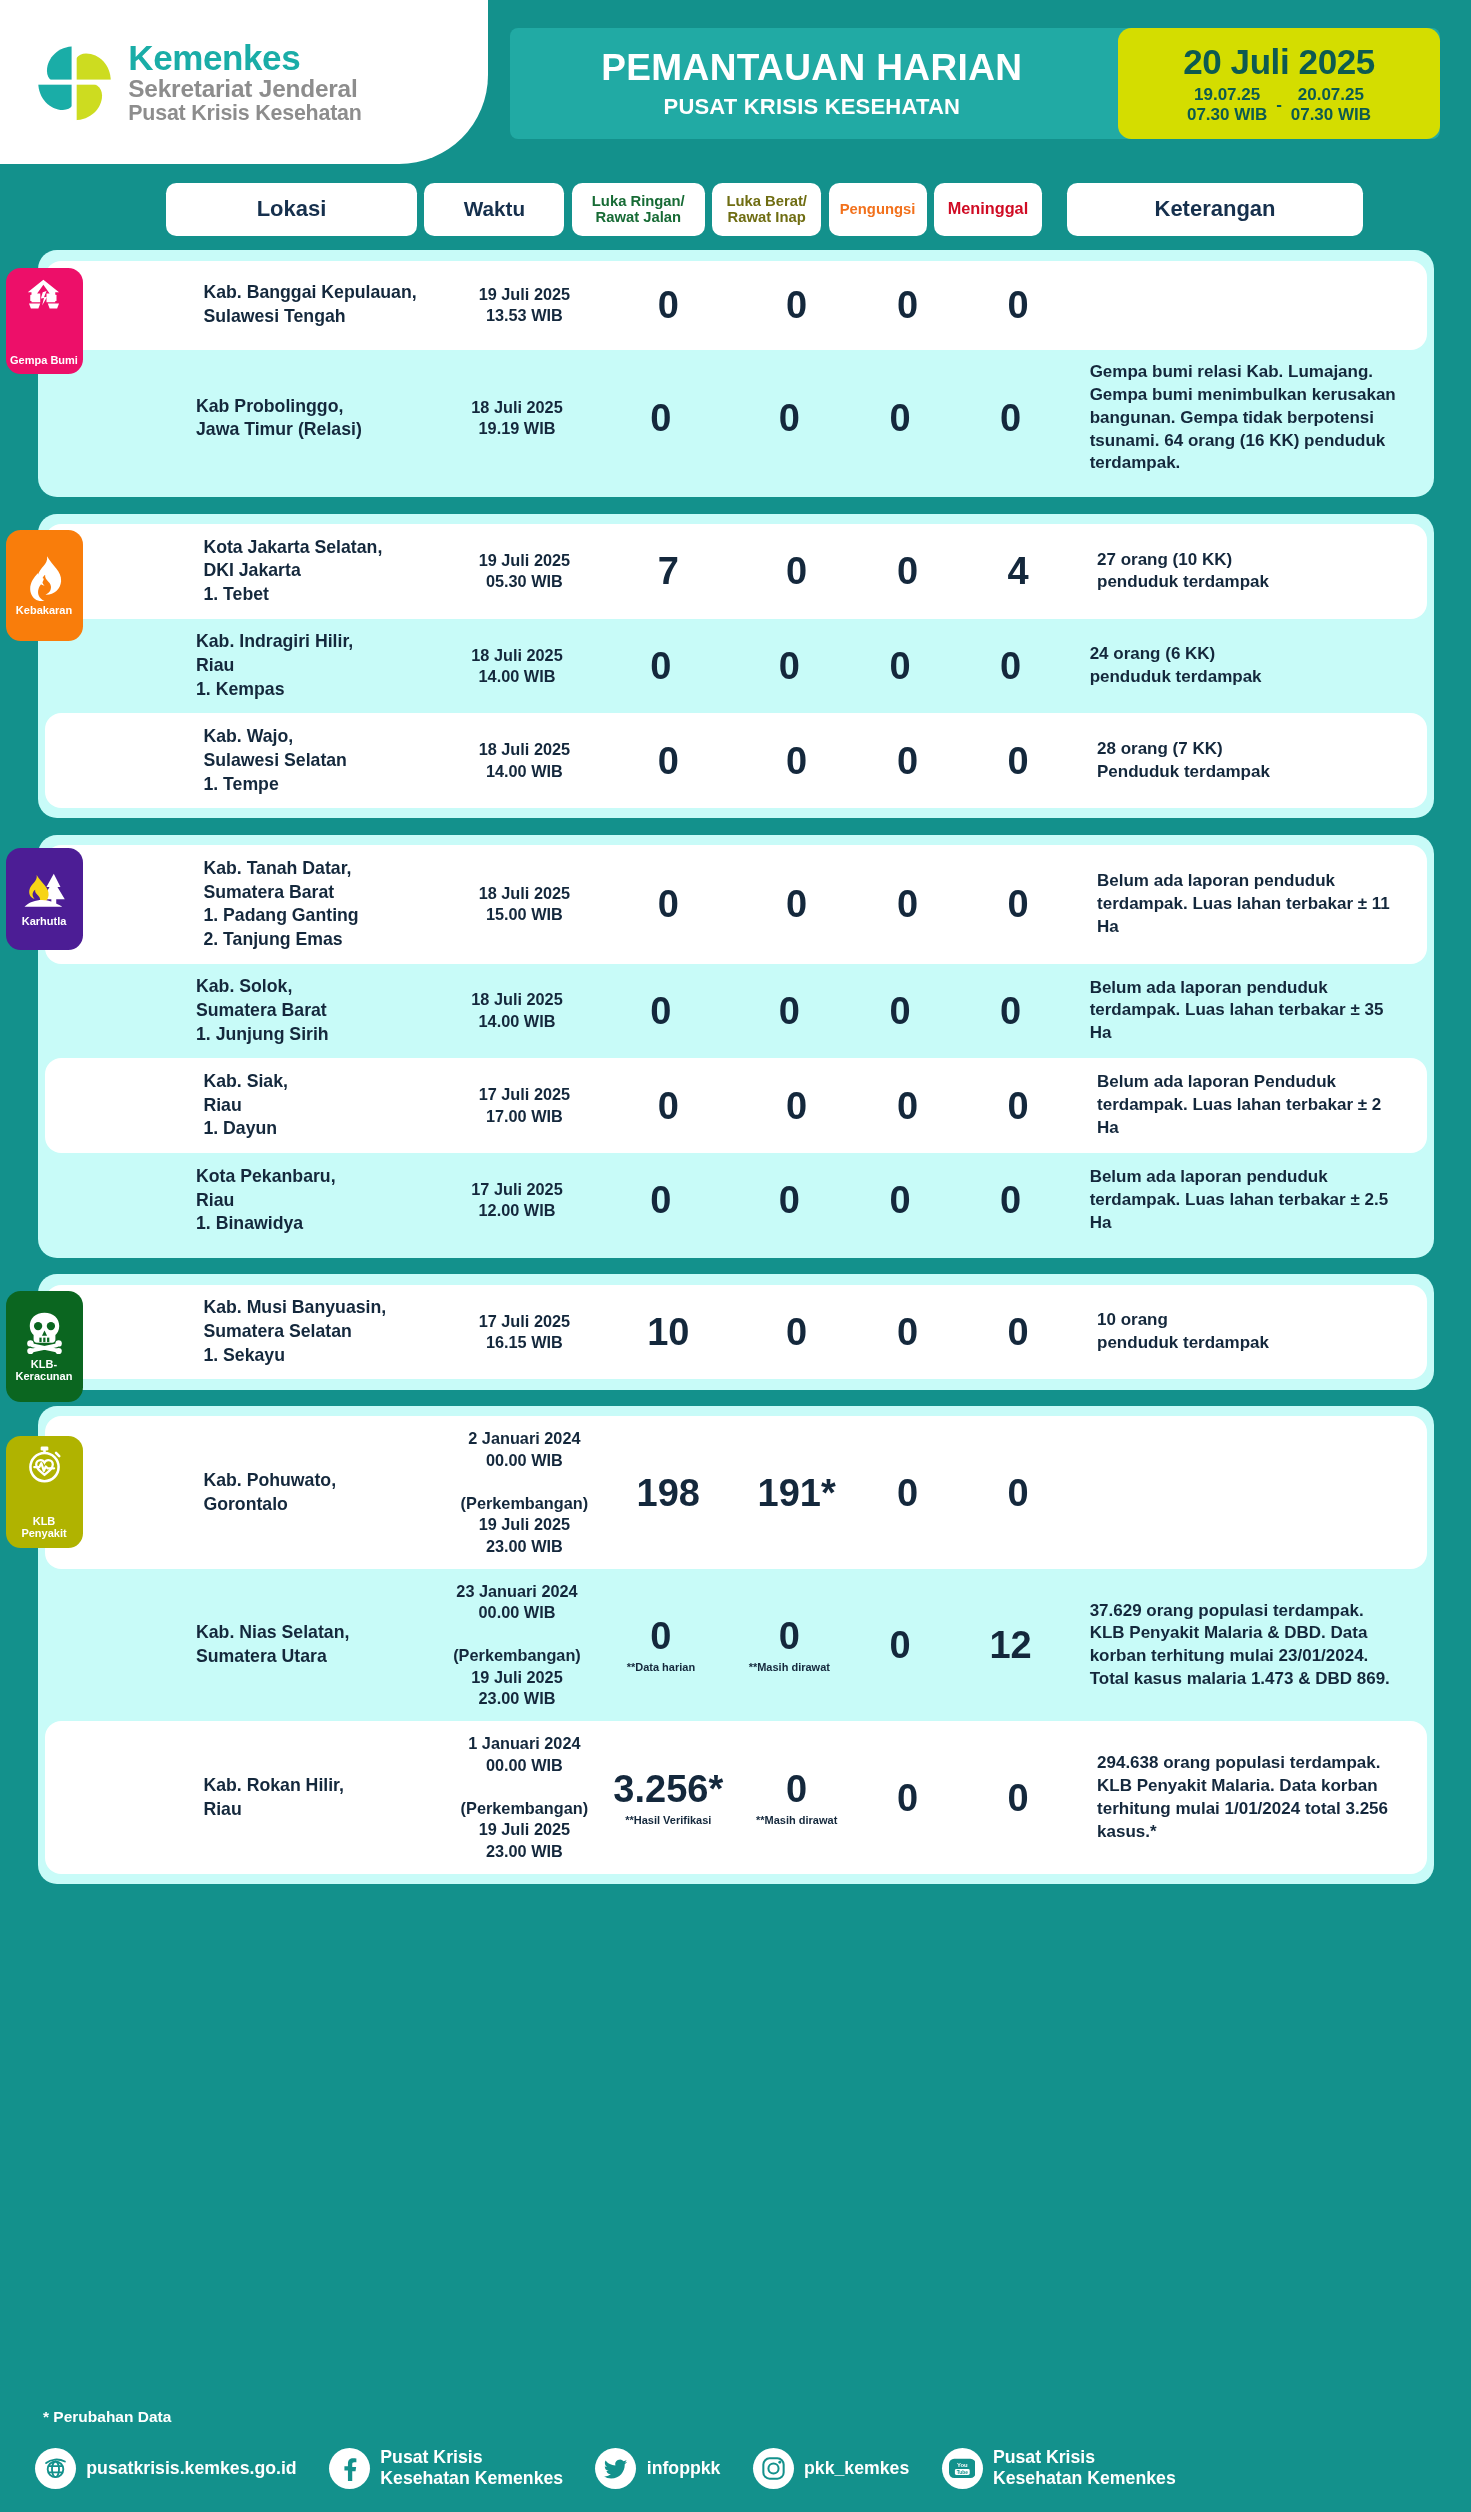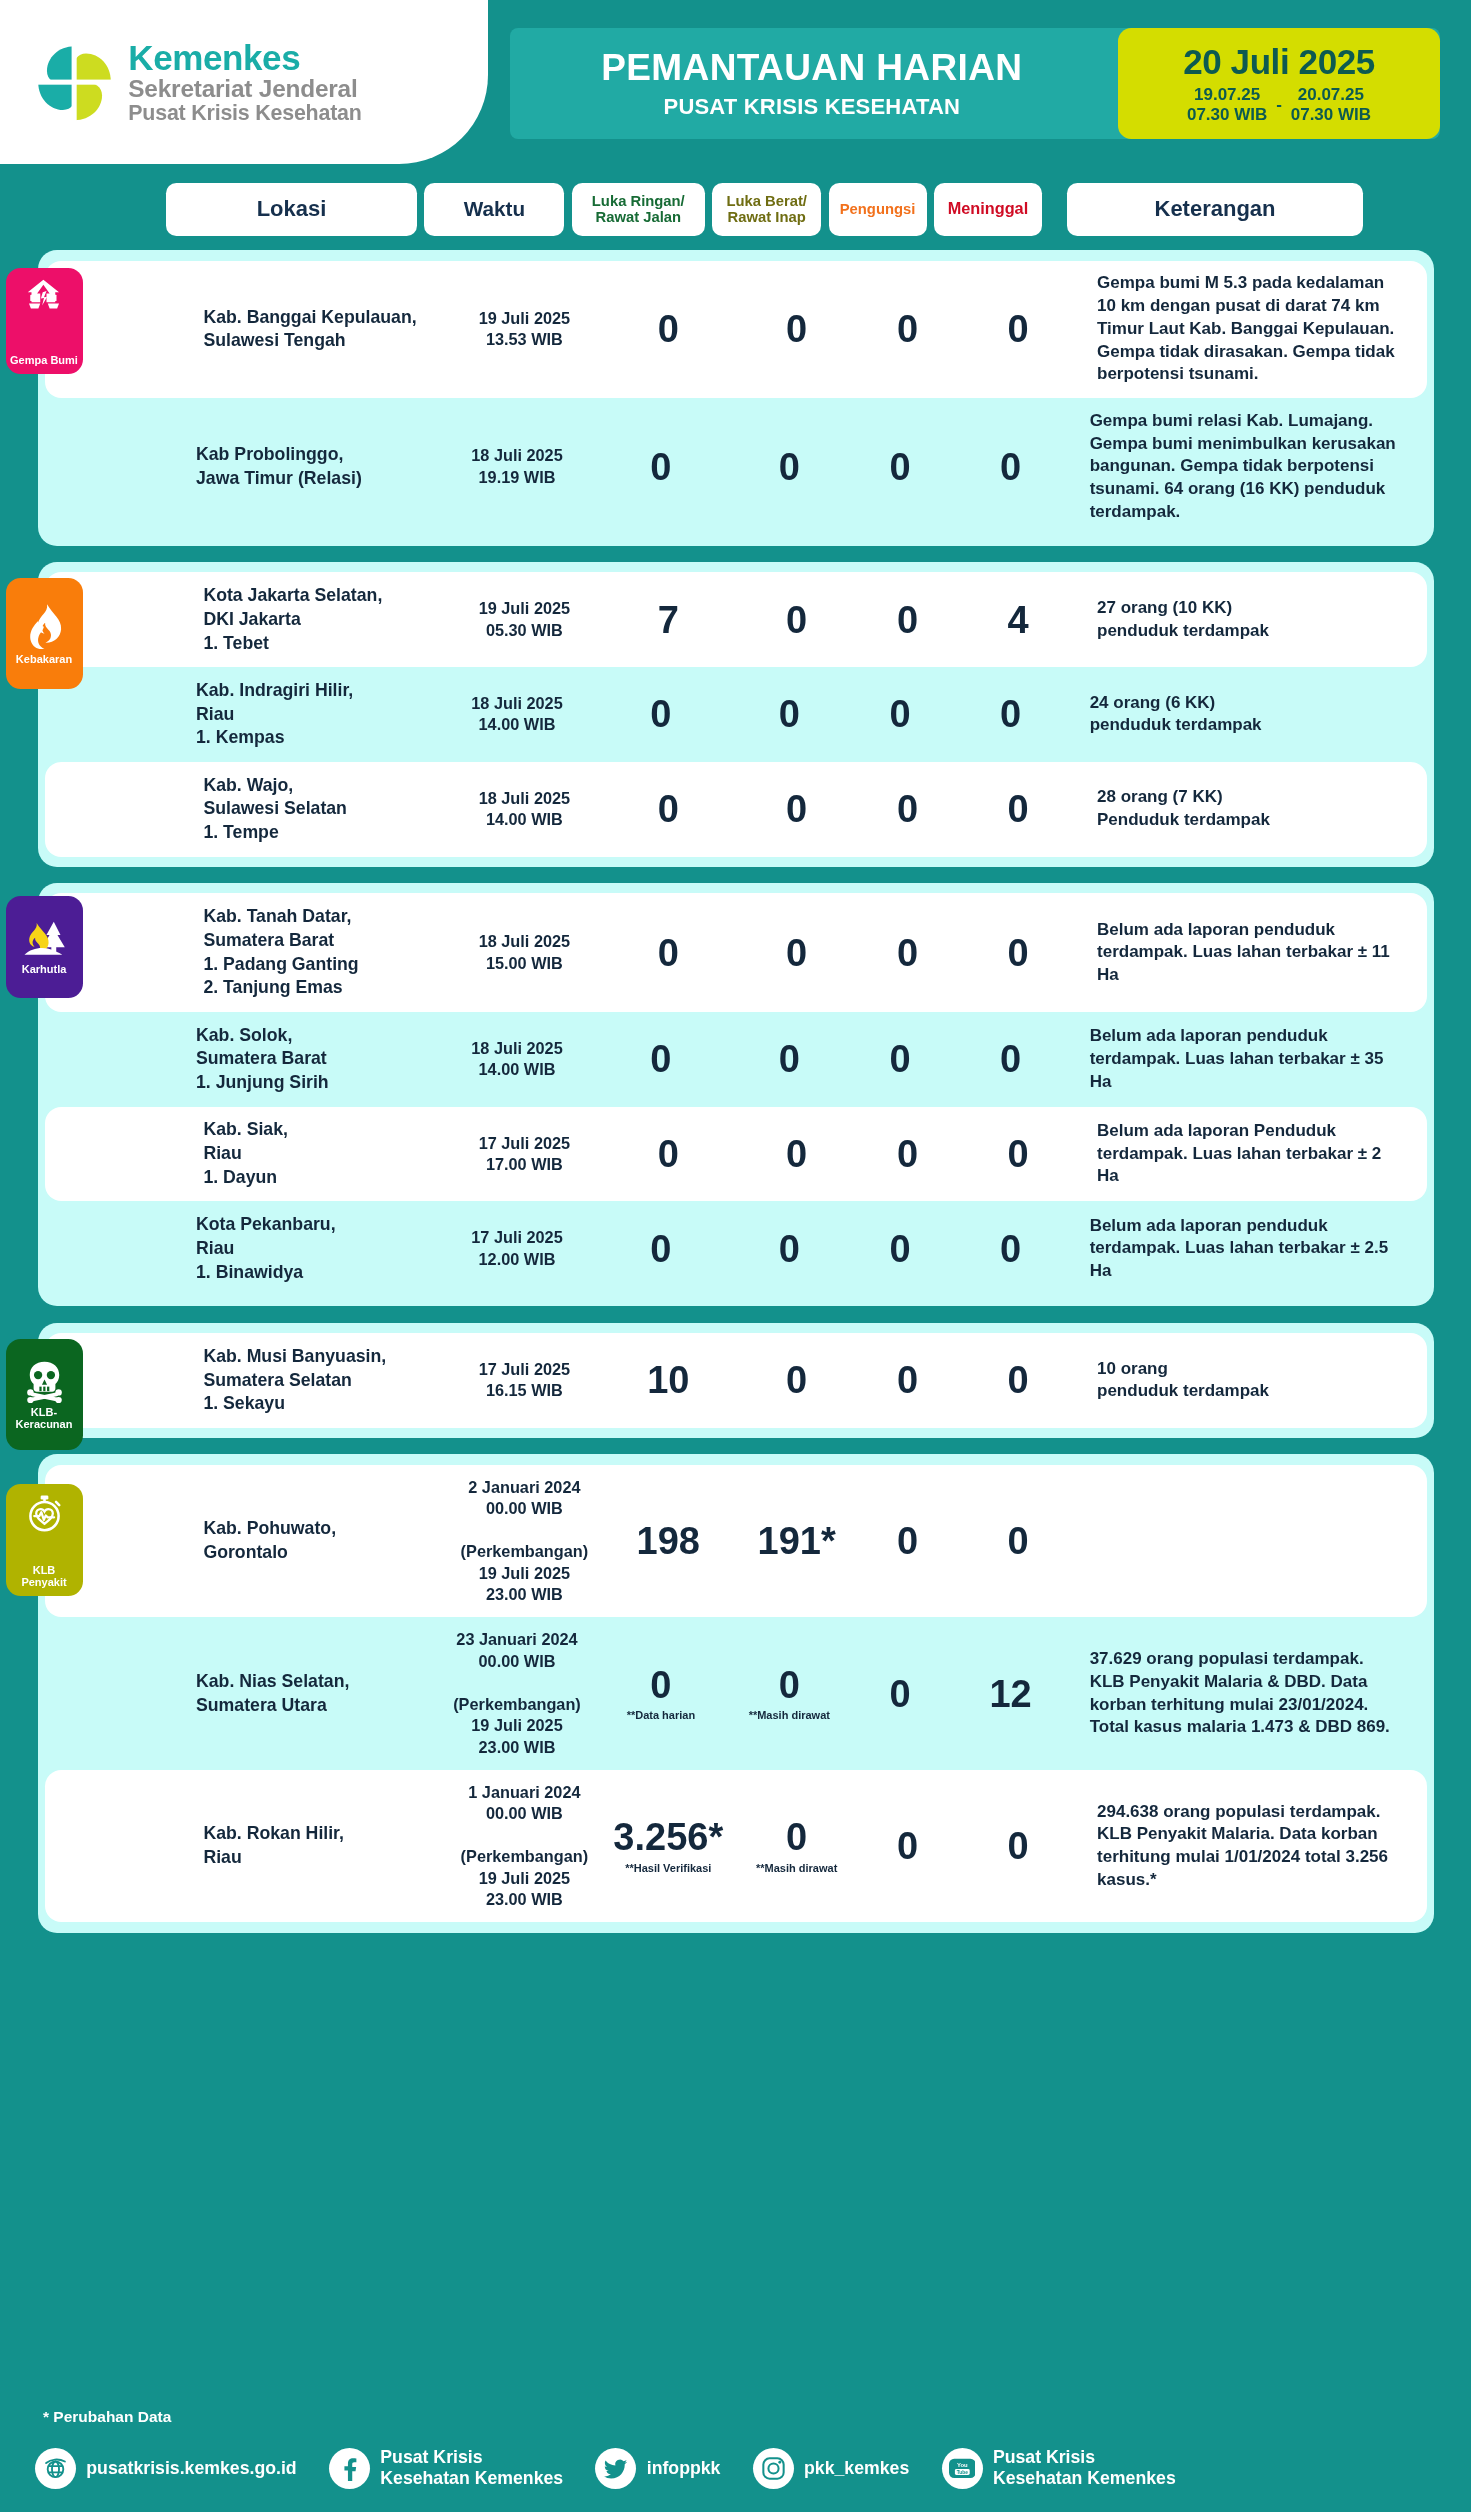--- a/index.html
+++ b/index.html
@@ -239,21 +239,20 @@
       </div>
       <div class="row white">
         <div class="c-loc" style="white-space: pre-line;">Kab. Banggai Kepulauan,
 Sulawesi Tengah</div>
         <div class="c-time" style="white-space: pre-line;">19 Juli 2025
 13.53 WIB</div>
         <div class="c-num n1" style="white-space: pre-line;">0</div>
         <div class="c-num n2" style="white-space: pre-line;">0</div>
         <div class="c-num n3" style="white-space: pre-line;">0</div>
         <div class="c-num n4" style="white-space: pre-line;">0</div>
-        <div class="c-ket" style="white-space: pre-line;">Gempa bumi M 5.3 pada kedalaman 10 km dengan pusat di darat 74 km Timur Laut Kab. Banggai Kepulauan. Gempa tidak dirasakan. Gempa tidak berpotensi tsunami.</div>
       </div>
       <div class="row tint">
         <div class="c-loc" style="white-space: pre-line;">Kab Probolinggo,
 Jawa Timur (Relasi)</div>
         <div class="c-time" style="white-space: pre-line;">18 Juli 2025
 19.19 WIB</div>
         <div class="c-num n1" style="white-space: pre-line;">0</div>
         <div class="c-num n2" style="white-space: pre-line;">0</div>
         <div class="c-num n3" style="white-space: pre-line;">0</div>
         <div class="c-num n4" style="white-space: pre-line;">0</div>

